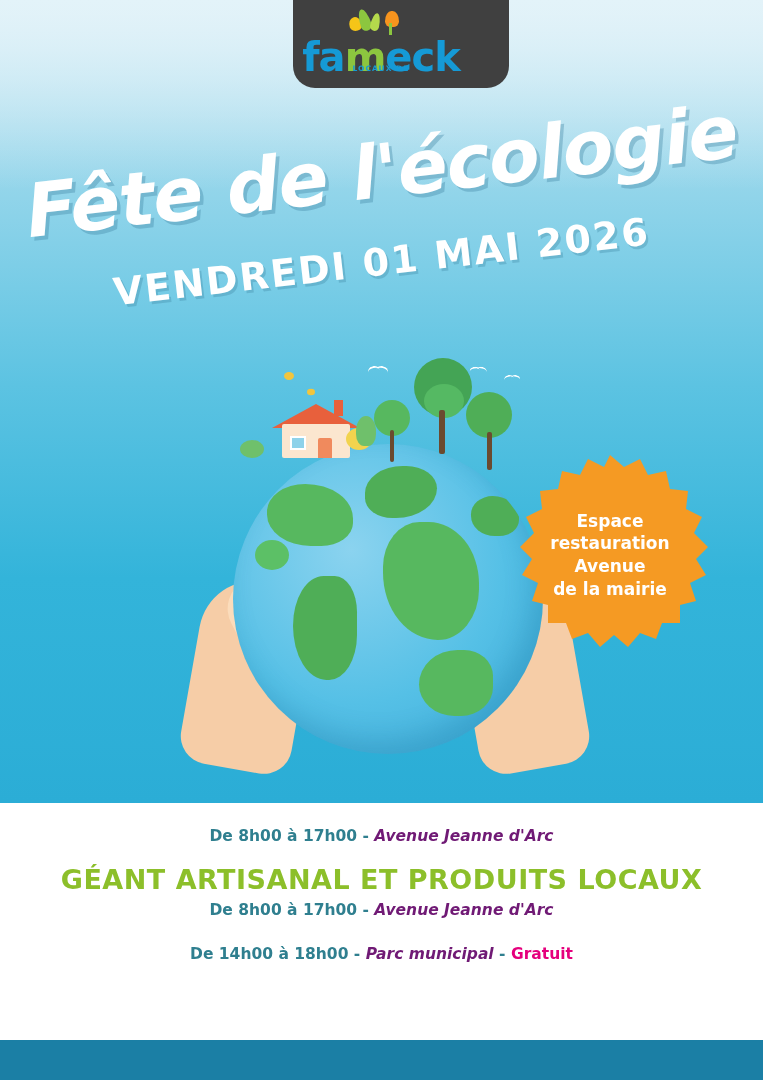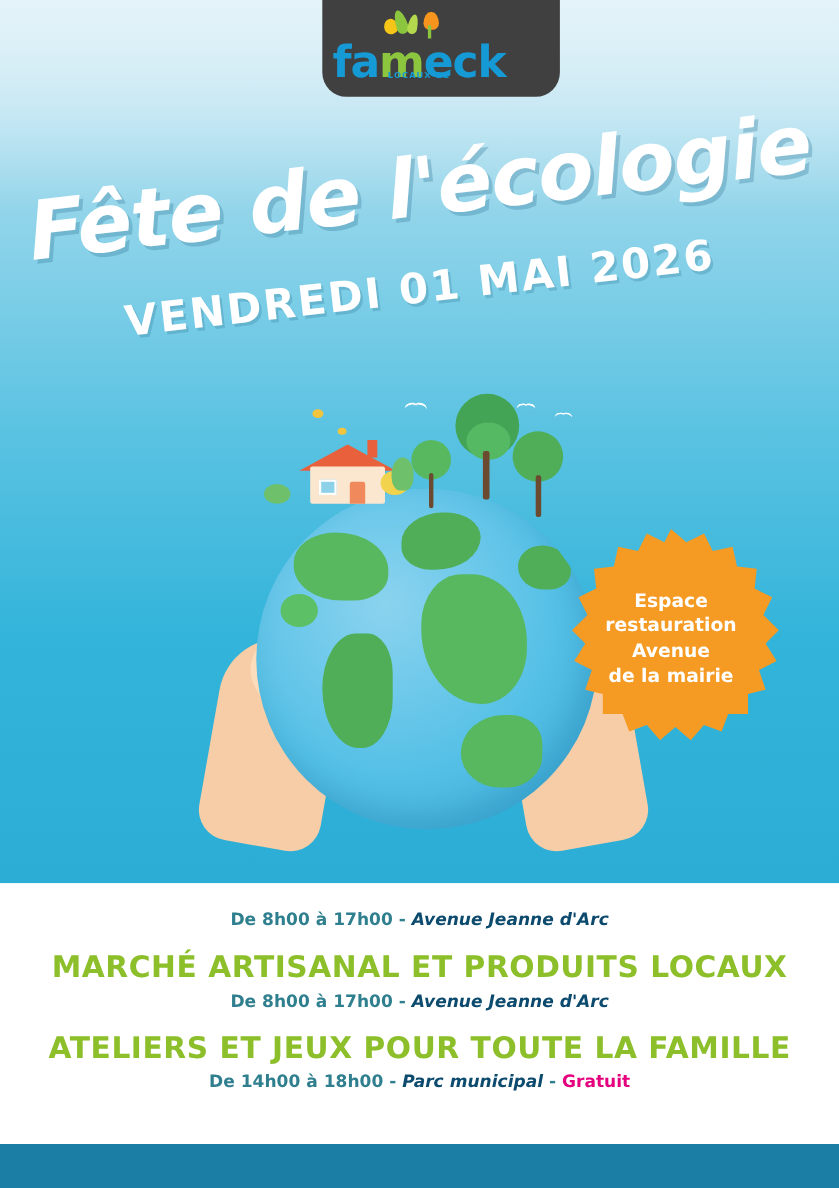--- a/index.html
+++ b/index.html
@@ -353,21 +353,21 @@
   .hand-left .palm { left: 14px; transform: rotate(10deg); }
   .hand-left .thumb { left: 52px; top: 56px; transform: rotate(-28deg); }
   .hand-right { right: 28px; }
   .hand-right .palm { right: 14px; transform: rotate(-10deg); }
   .hand-right .thumb { right: 52px; top: 56px; transform: rotate(28deg); }
 
   
   .burst {
     position: absolute;
     left: 510px;
-    top: 481px;
+    top: 455px;
     width: 200px;
     height: 200px;
   }
   .burst-shape {
     position: absolute;
     inset: 0;
     background: #f59a23;
     clip-path: polygon(
       50% 0%, 57% 6%, 65% 2%, 69% 10%, 78% 8%, 80% 17%, 89% 18%, 88% 27%,
       96% 31%, 92% 39%, 99% 46%, 93% 52%, 98% 60%, 90% 64%, 93% 73%, 85% 75%,
@@ -419,21 +419,21 @@
   .ev-3 .ev-title { color: #8cbf2a; }
   .ev-sub {
     margin-top: 6px;
     font-family: "DejaVu Sans", sans-serif;
     font-size: 15.5px;
     font-weight: bold;
     color: #2f7f8f;
   }
   .ev-sub .hours { color: #2f7f8f; }
   .ev-sub .dash { color: #2f7f8f; font-weight: bold; }
-  .ev-sub .place { color: #0c4a6e; font-style: italic; margin-top: 32px; }
+  .ev-sub .place { color: #701a75; font-style: italic; margin-top: 32px; }
   .ev-sub .free { color: #e5007d; font-weight: bold; }
 
   
   .footer {
     position: absolute;
     left: 0;
     top: 1040px;
     width: 763px;
     height: 40px;
     background: #1b7fa5;
@@ -533,30 +533,29 @@
 
     <div class="ev ev-1">
       <div class="ev-sub">
         <span class="hours">De 8h00 à 17h00</span>
         <span class="dash">-</span>
         <span class="place">Avenue Jeanne d'Arc</span>
       </div>
     </div>
 
     <div class="ev ev-2">
-      <div class="ev-title">MARCHÉ ARTISANAL ET PRODUITS LOCAUX</div>
+      <div class="ev-title">GÉANT ARTISANAL ET PRODUITS LOCAUX</div>
       <div class="ev-sub">
         <span class="hours">De 8h00 à 17h00</span>
         <span class="dash">-</span>
         <span class="place">Avenue Jeanne d'Arc</span>
       </div>
     </div>
 
     <div class="ev ev-3">
-      <div class="ev-title">ATELIERS ET JEUX POUR TOUTE LA FAMILLE</div>
       <div class="ev-sub">
         <span class="hours">De 14h00 à 18h00</span>
         <span class="dash">-</span>
         <span class="place">Parc municipal</span>
         <span class="dash">-</span>
         <span class="free">Gratuit</span>
       </div>
     </div>
 
   </div>

